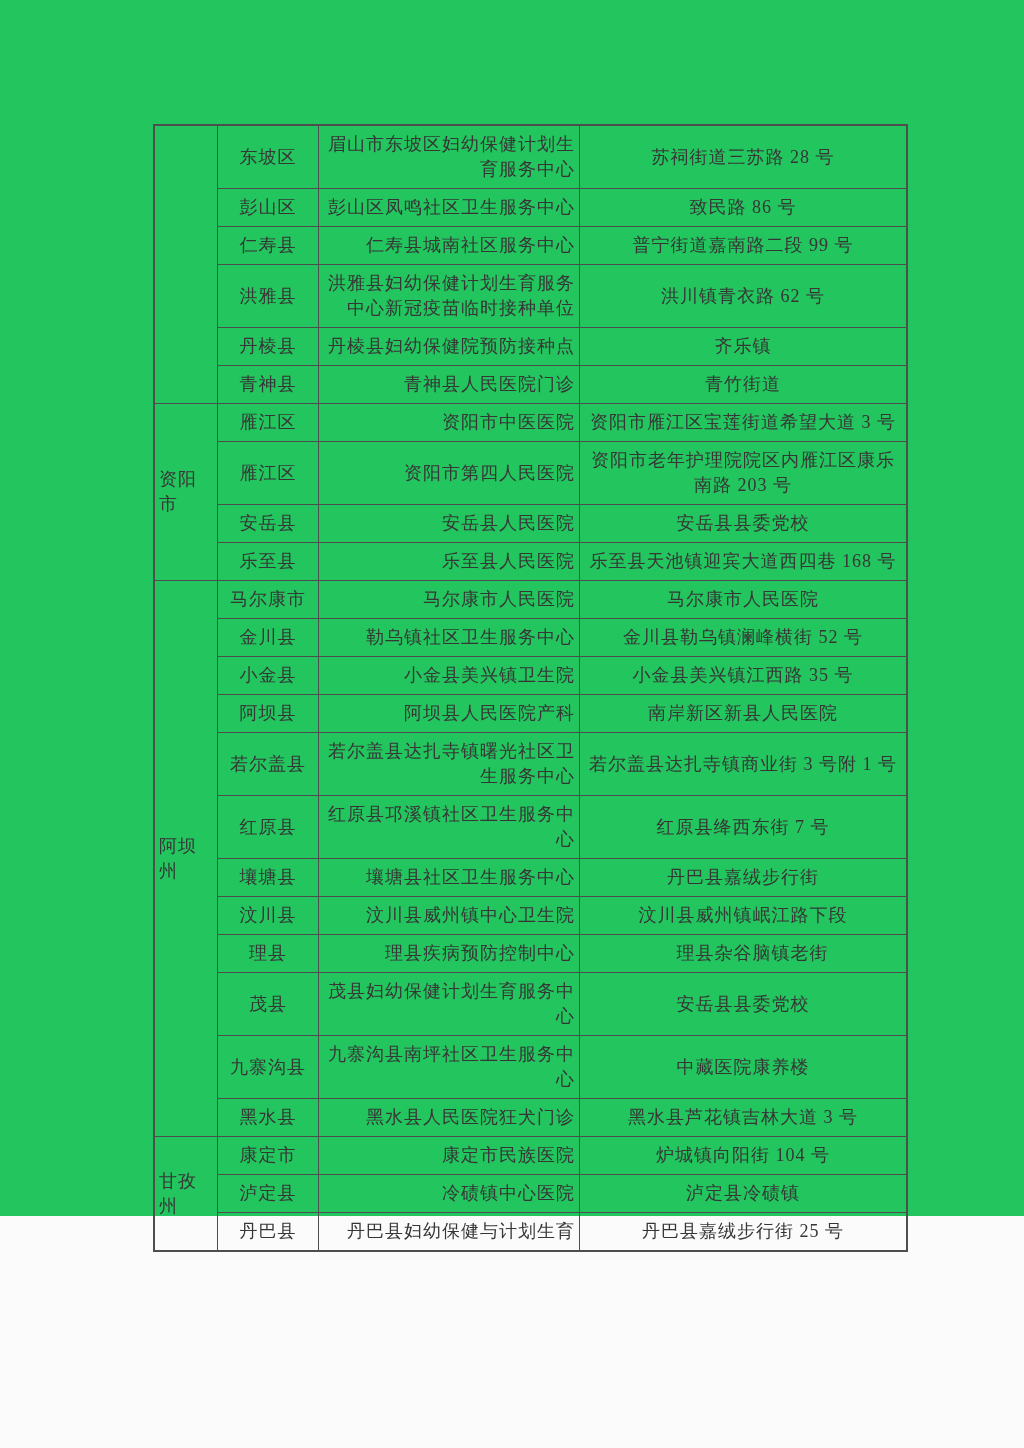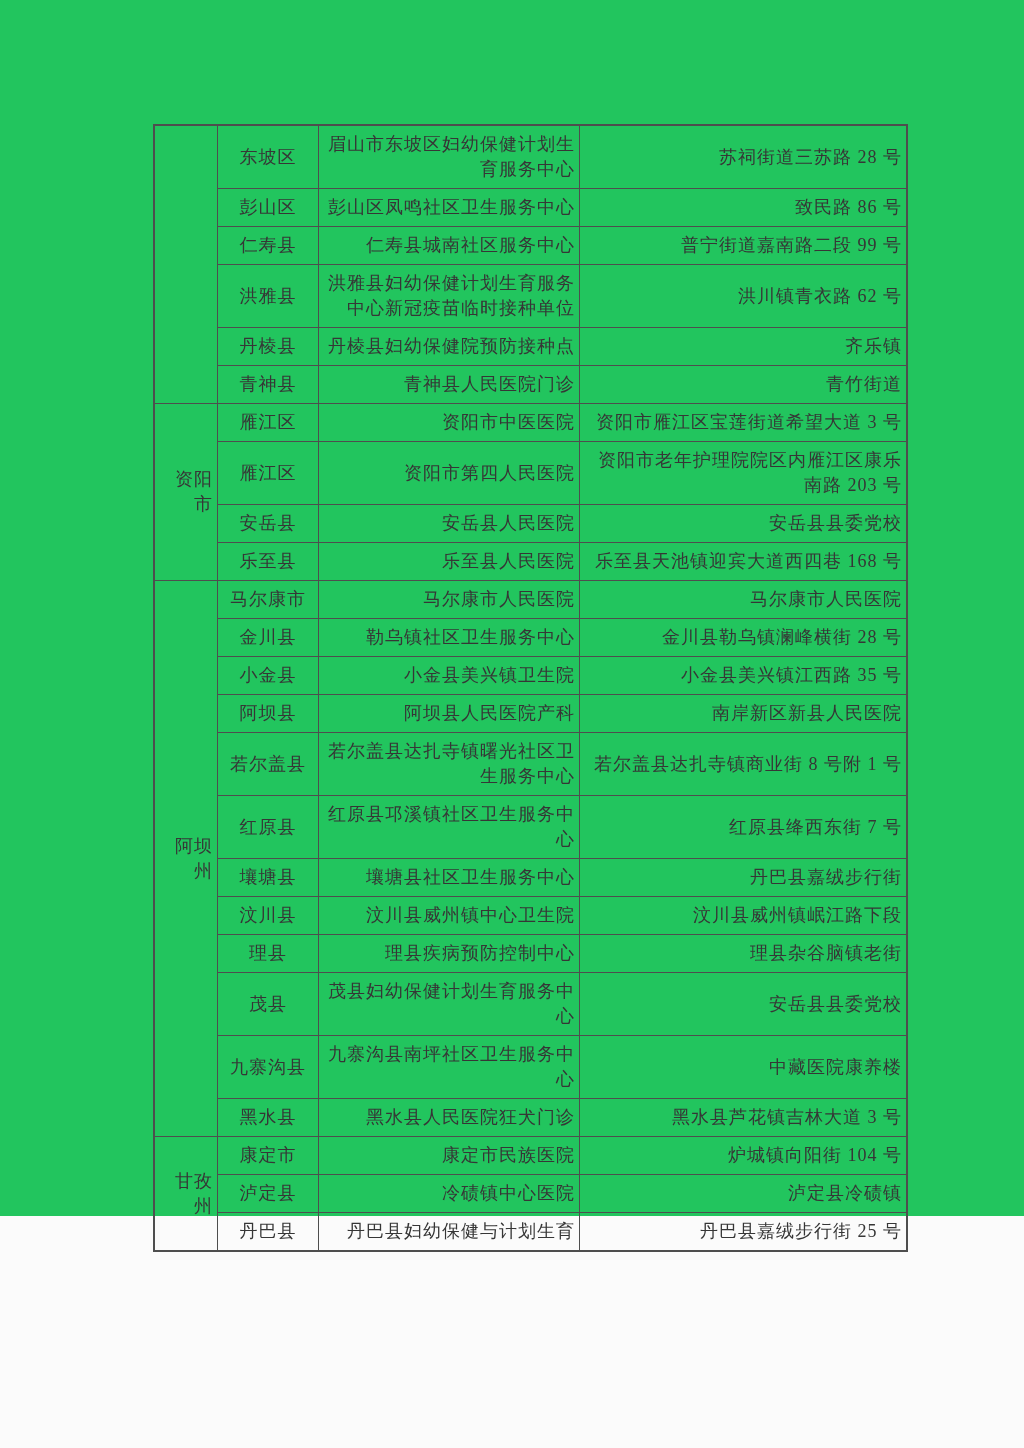--- a/index.html
+++ b/index.html
@@ -38,36 +38,36 @@
     vertical-align: middle;
     padding: 6px 4px;
     word-break: break-all;
     overflow-wrap: anywhere;
   }
   table.doc-table {
     border: 2px solid #4e4e4e;
   }
   td.col-prefecture {
     width: 54px;
-    text-align: right;
+    text-align: left;
     padding: 6px 2px;
   }
   td.col-district {
     width: 92px;
     text-align: center;
     padding: 6px 2px;
   }
   td.col-institution {
     width: 252px;
     text-align: right;
     padding: 6px 8px 6px 4px;
   }
   td.col-address {
     width: 318px;
-    text-align: right;
+    text-align: center;
     padding: 6px 14px 6px 4px;
   }
 </style>
 </head>
 <body>
 
 <div class="page">
   <table class="doc-table">
     <tbody>
         <tr>
@@ -124,36 +124,36 @@
         </tr>
         <tr>
           <td class="col-prefecture" rowspan="12">阿坝州</td>
           <td class="col-district">马尔康市</td>
           <td class="col-institution">马尔康市人民医院</td>
           <td class="col-address">马尔康市人民医院</td>
         </tr>
         <tr>
           <td class="col-district">金川县</td>
           <td class="col-institution">勒乌镇社区卫生服务中心</td>
-          <td class="col-address">金川县勒乌镇澜峰横街 28 号</td>
+          <td class="col-address">金川县勒乌镇澜峰横街 52 号</td>
         </tr>
         <tr>
           <td class="col-district">小金县</td>
           <td class="col-institution">小金县美兴镇卫生院</td>
           <td class="col-address">小金县美兴镇江西路 35 号</td>
         </tr>
         <tr>
           <td class="col-district">阿坝县</td>
           <td class="col-institution">阿坝县人民医院产科</td>
           <td class="col-address">南岸新区新县人民医院</td>
         </tr>
         <tr>
           <td class="col-district">若尔盖县</td>
           <td class="col-institution">若尔盖县达扎寺镇曙光社区卫生服务中心</td>
-          <td class="col-address">若尔盖县达扎寺镇商业街 8 号附 1 号</td>
+          <td class="col-address">若尔盖县达扎寺镇商业街 3 号附 1 号</td>
         </tr>
         <tr>
           <td class="col-district">红原县</td>
           <td class="col-institution">红原县邛溪镇社区卫生服务中心</td>
           <td class="col-address">红原县绛西东街 7 号</td>
         </tr>
         <tr>
           <td class="col-district">壤塘县</td>
           <td class="col-institution">壤塘县社区卫生服务中心</td>
           <td class="col-address">丹巴县嘉绒步行街</td>

